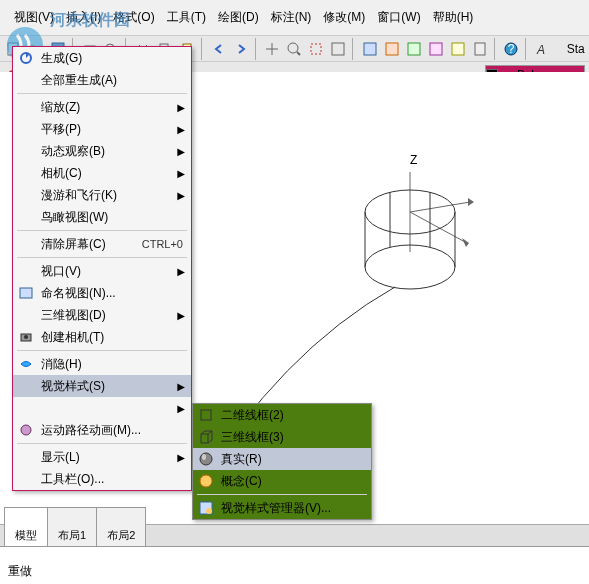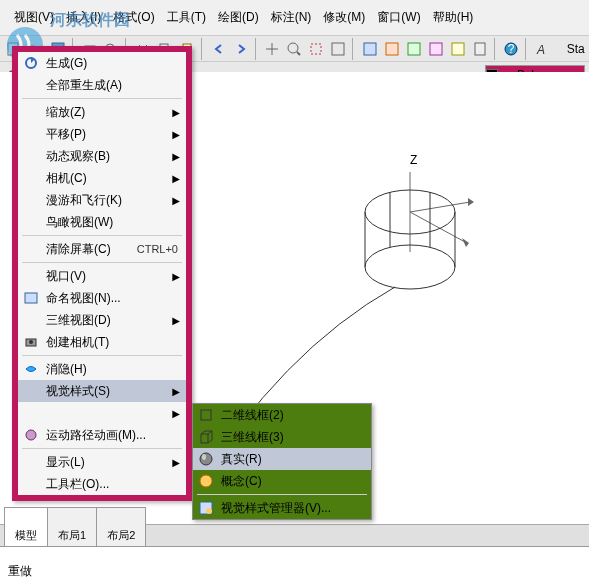--- a/index.html
+++ b/index.html
@@ -5,21 +5,21 @@
 *{margin:0;padding:0;box-sizing:border-box;font-family:"Microsoft YaHei",SimSun,sans-serif;font-size:12px}
 body{width:589px;height:584px;background:#fff;position:relative;overflow:hidden}
 .menubar{height:36px;background:#f0f0f0;display:flex;align-items:center;border-bottom:1px solid #ccc;padding-left:8px}
 .menubar span{padding:2px 6px;cursor:pointer}
 .toolbar{height:26px;background:#e8e8e8;display:flex;align-items:center;border-bottom:1px solid #ccc;padding:0 4px;gap:2px}
 .tb-btn{width:22px;height:22px;display:flex;align-items:center;justify-content:center;border:1px solid transparent}
 .tb-sep{width:4px;height:22px;border-left:1px solid #aaa;margin:0 2px}
 .toolbar2{height:26px;background:#e8e8e8;display:flex;align-items:center;border-bottom:1px solid #ccc;padding:0 4px;gap:4px}
 .layer-combo{height:20px;border:1px solid #999;background:#be185d;display:flex;align-items:center;padding:0 0;gap:19px}
 .color-sw{width:12px;height:12px;border:1px solid #666}
-.dropdown{position:absolute;left:12px;top:46px;width:180px;background:#f5f5f5;border:6px solid #be185d;box-shadow:2px 2px 4px rgba(0,0,0,0.3);z-index:10}
+.dropdown{position:absolute;left:12px;top:46px;width:180px;background:#f5f5f5;border:1px solid #be185d;box-shadow:2px 2px 4px rgba(0,0,0,0.3);z-index:10}
 .dd-item{height:22px;display:flex;align-items:center;padding:0 8px 0 4px;cursor:pointer;position:relative}
 .dd-item.hl{background:#c0c8d8}
 .dd-icon{width:18px;height:18px;margin-right:6px;display:flex;align-items:center;justify-content:center}
 .dd-label{flex:1}
 .dd-arrow{position:absolute;right:6px;font-size:10px}
 .dd-shortcut{position:absolute;right:8px;font-size:11px;color:#333}
 .dd-sep{height:1px;background:#ccc;margin:2px 4px}
 .submenu{position:absolute;left:192px;top:403px;width:180px;background:#4d7c0f;border:1px solid #888;box-shadow:2px 2px 4px rgba(0,0,0,0.3);z-index:11}
 .canvas{position:absolute;left:0;top:72px;right:0;bottom:60px;background:#fff}
 .watermark{position:absolute;left:50px;top:10px;font-size:16px;color:#3a7fb8;font-weight:bold;opacity:0.7}

